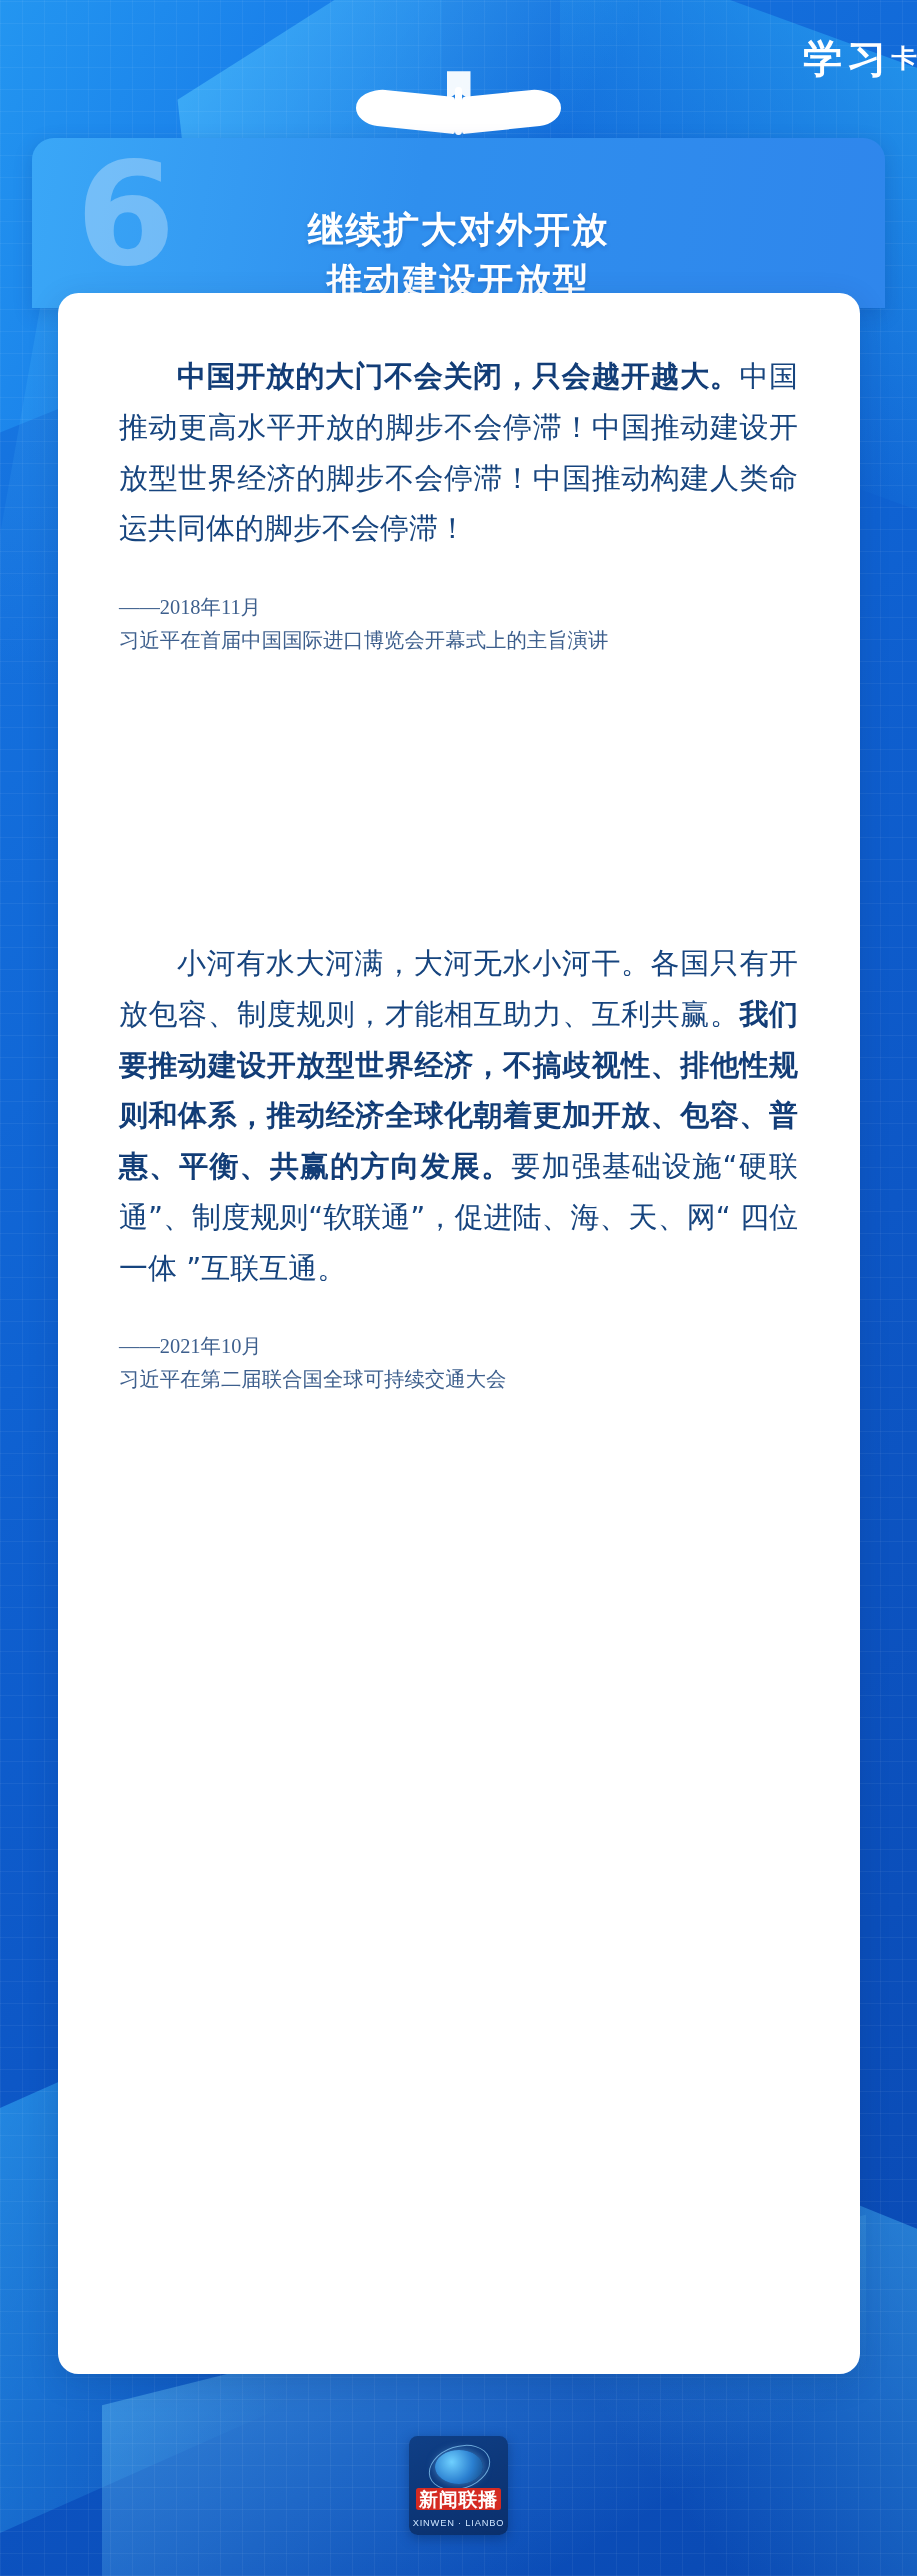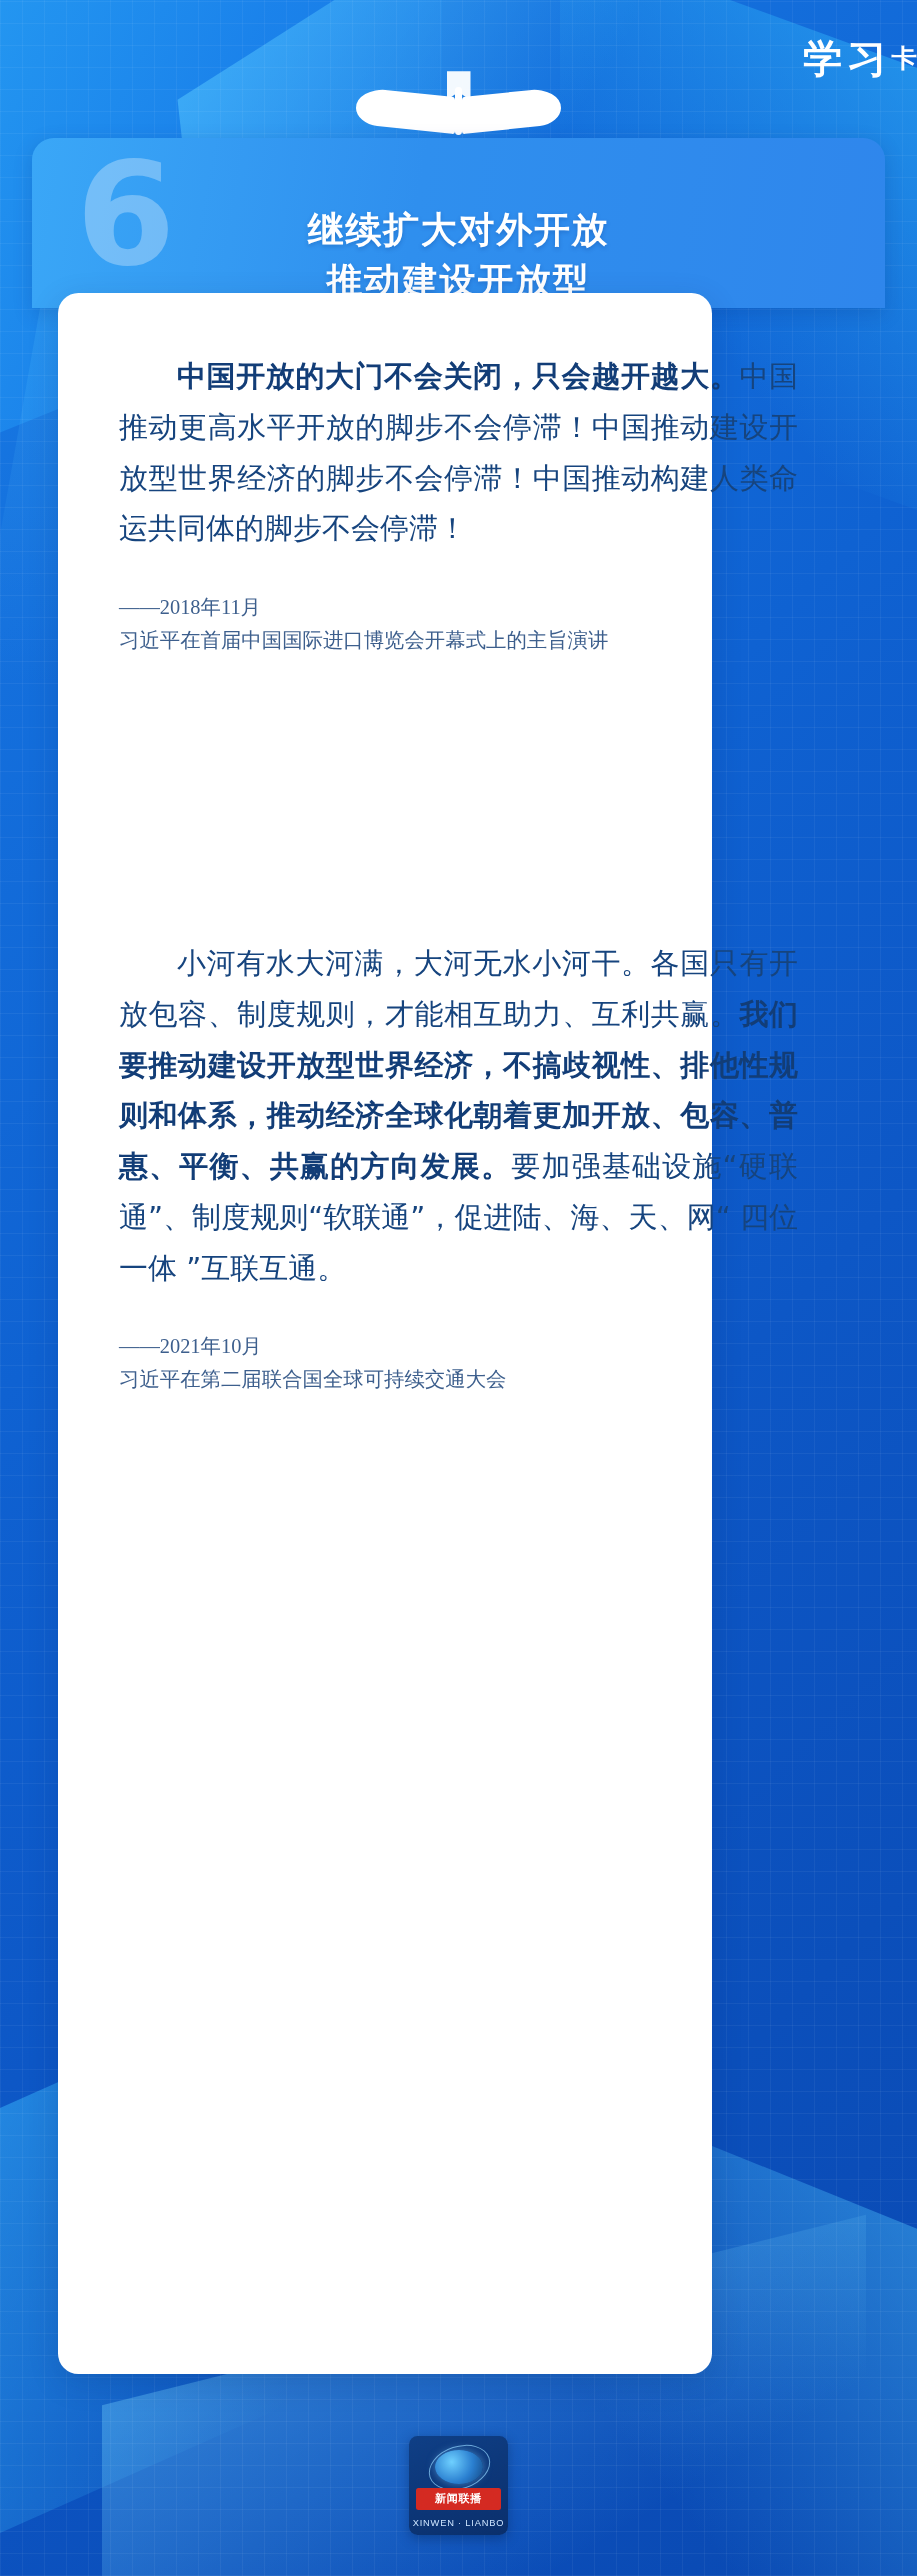--- a/index.html
+++ b/index.html
@@ -183,21 +183,21 @@
     text-shadow: 0 1.7px 4.2px rgba(0,45,120,.25);
     font-family: "DejaVu Sans", "Liberation Sans", sans-serif;
     margin-top: 44px;
   }
 
   
   .content-card {
     position: absolute;
     top: 293px;
     left: 58px;
-    width: 654px;
+    width: 802px;
     height: 2081px;
     background: #ffffff;
     border-radius: 20.4px;
     box-shadow: 0 8.5px 31px rgba(0, 35, 95, .16);
   }
   .quote-block {
     position: absolute;
     left: 61px;
     width: 679px;
   }
@@ -277,21 +277,21 @@
   }
   .badge .redbar {
     position: absolute;
     left: 6.8px;
     right: 6.8px;
     bottom: 25.5px;
     height: 22px;
     background: #d42a22;
     border-radius: 2.5px;
     color: #ffffff;
-    font-size: 11px;
+    font-size: 19px;
     font-weight: bold;
     line-height: 22px;
     letter-spacing: 0.8px;
     font-family: "DejaVu Sans", "Liberation Sans", sans-serif;
   }
   .badge .pinyin {
     position: absolute;
     left: 0;
     right: 0;
     bottom: 6.8px;

